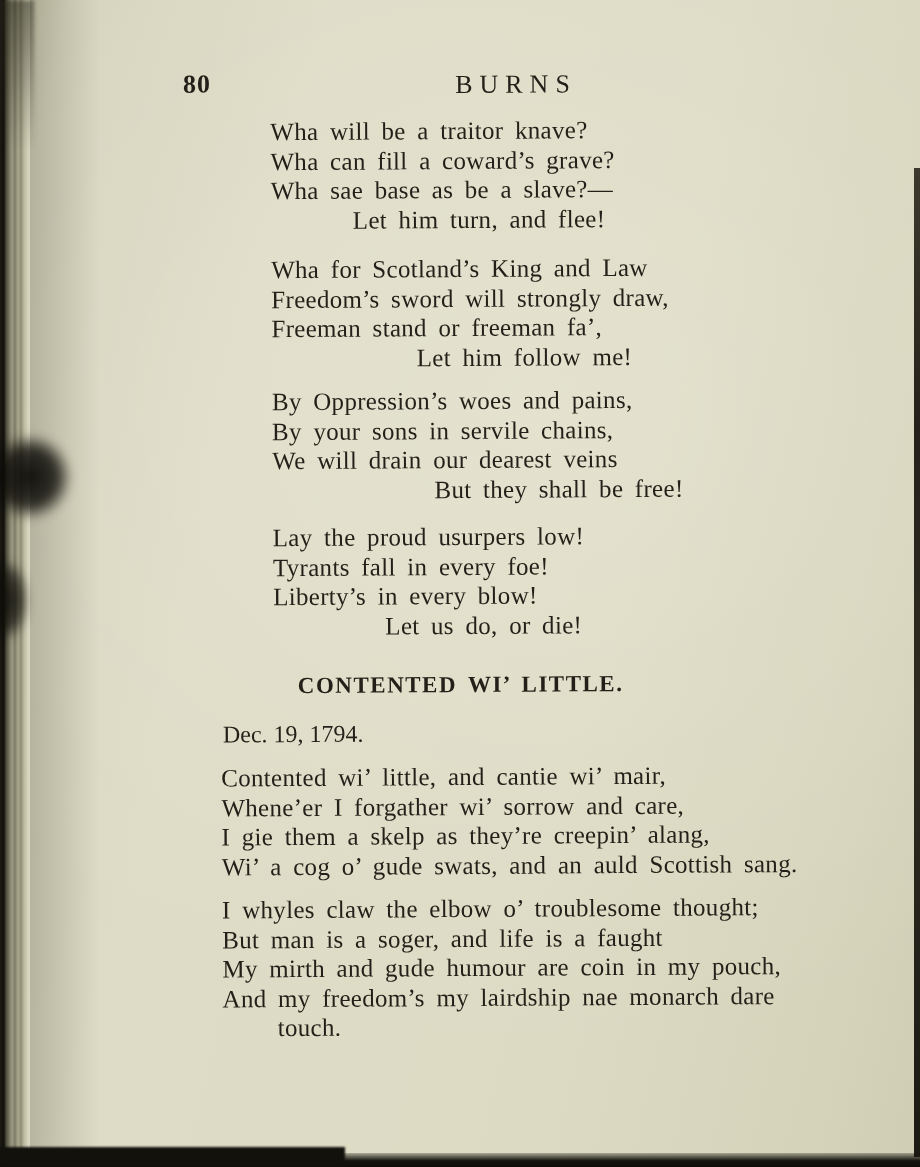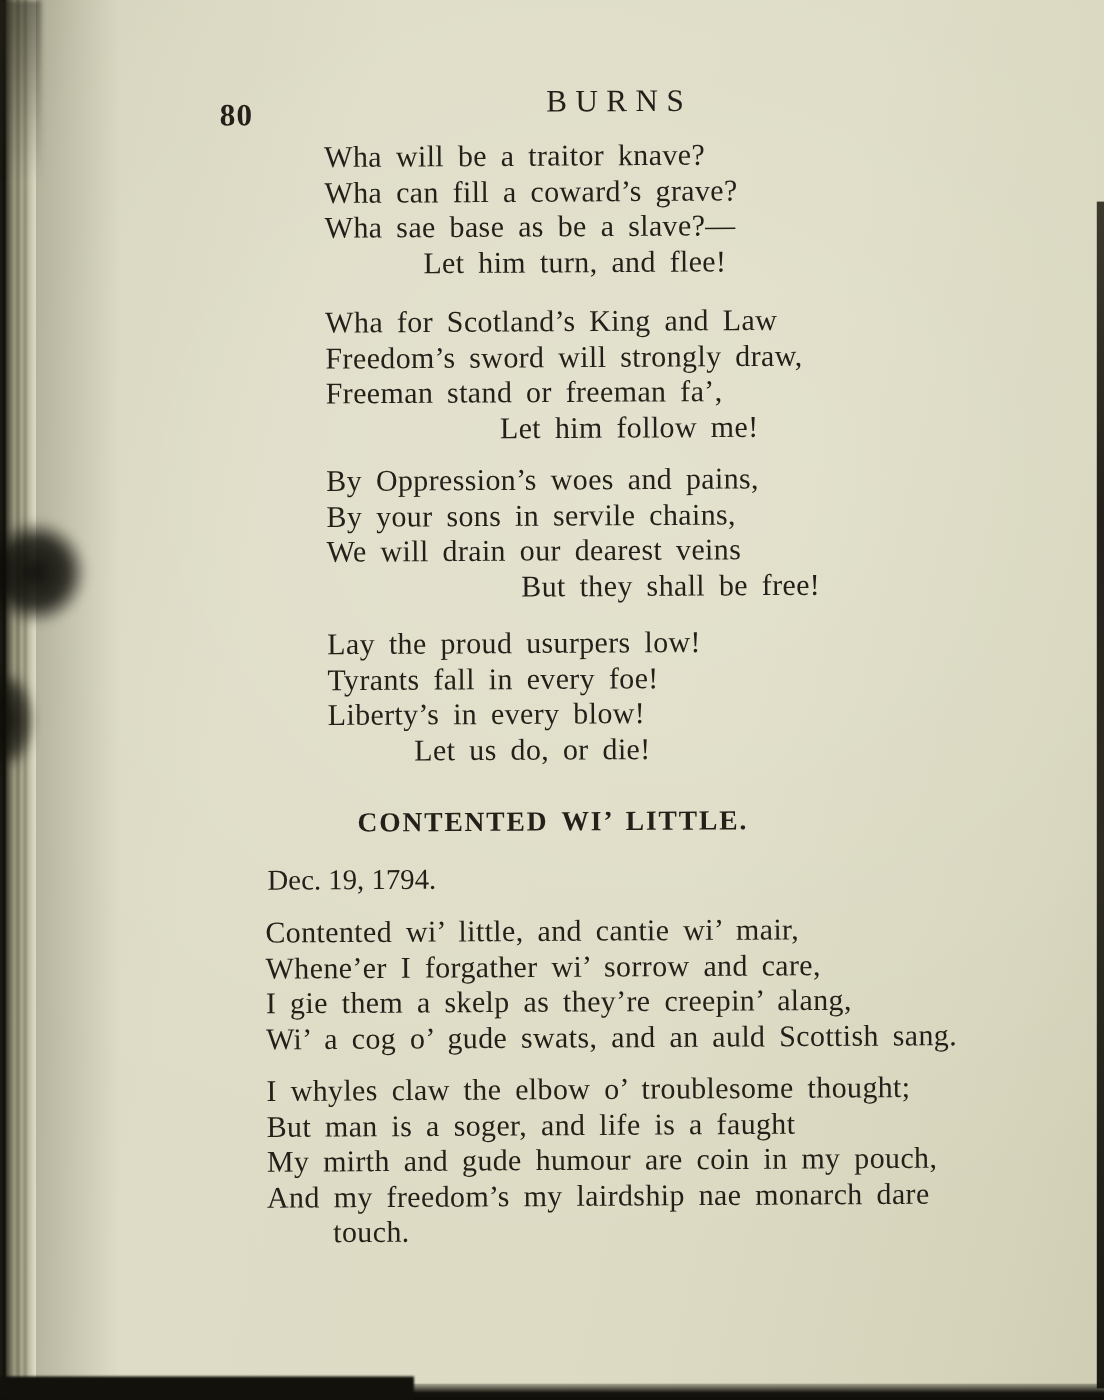--- a/index.html
+++ b/index.html
@@ -72,21 +72,21 @@
     background:radial-gradient(closest-side at 0% 100%, rgba(14,13,8,0.85), rgba(14,13,8,0) 80%);
     filter:blur(3px);
   }
   
   .content {
     position:absolute; inset:0;
     transform:rotate(-0.35deg);
     font-weight:500;
   }
   .page-number {
-    position:absolute; left:186px; top:80px;
+    position:absolute; left:186px; top:68px;
     font-size:26px; font-weight:bold; letter-spacing:1px;
   }
   .running-head {
     position:absolute; left:118px; right:0; top:70px;
     text-align:center; font-size:26px; letter-spacing:7px; font-weight:500;
   }
   .stanza { position:absolute; }
   .line {
     font-size:25px; line-height:29.5px;
     letter-spacing:0.3px; word-spacing:5px; white-space:nowrap;
@@ -144,21 +144,21 @@
       <div class="stanza s3">
         <div class="line">By Oppression’s woes and pains,</div>
         <div class="line">By your sons in servile chains,</div>
         <div class="line">We will drain our dearest veins</div>
         <div class="line" style="margin-left:162px">But they shall be free!</div>
       </div>
       <div class="stanza s4">
         <div class="line">Lay the proud usurpers low!</div>
         <div class="line">Tyrants fall in every foe!</div>
         <div class="line">Liberty’s in every blow!</div>
-        <div class="line" style="margin-left:72px">Let us do, or die!</div>
+        <div class="line" style="margin-left:112px">Let us do, or die!</div>
       </div>
     </div>
 
     <div>
       <div class="poem-title">CONTENTED WI’ LITTLE.</div>
       <div class="poem-date">Dec. 19, 1794.</div>
 
       <div class="stanza c1">
         <div class="line">Contented wi’ little, and cantie wi’ mair,</div>
         <div class="line">Whene’er I forgather wi’ sorrow and care,</div>

